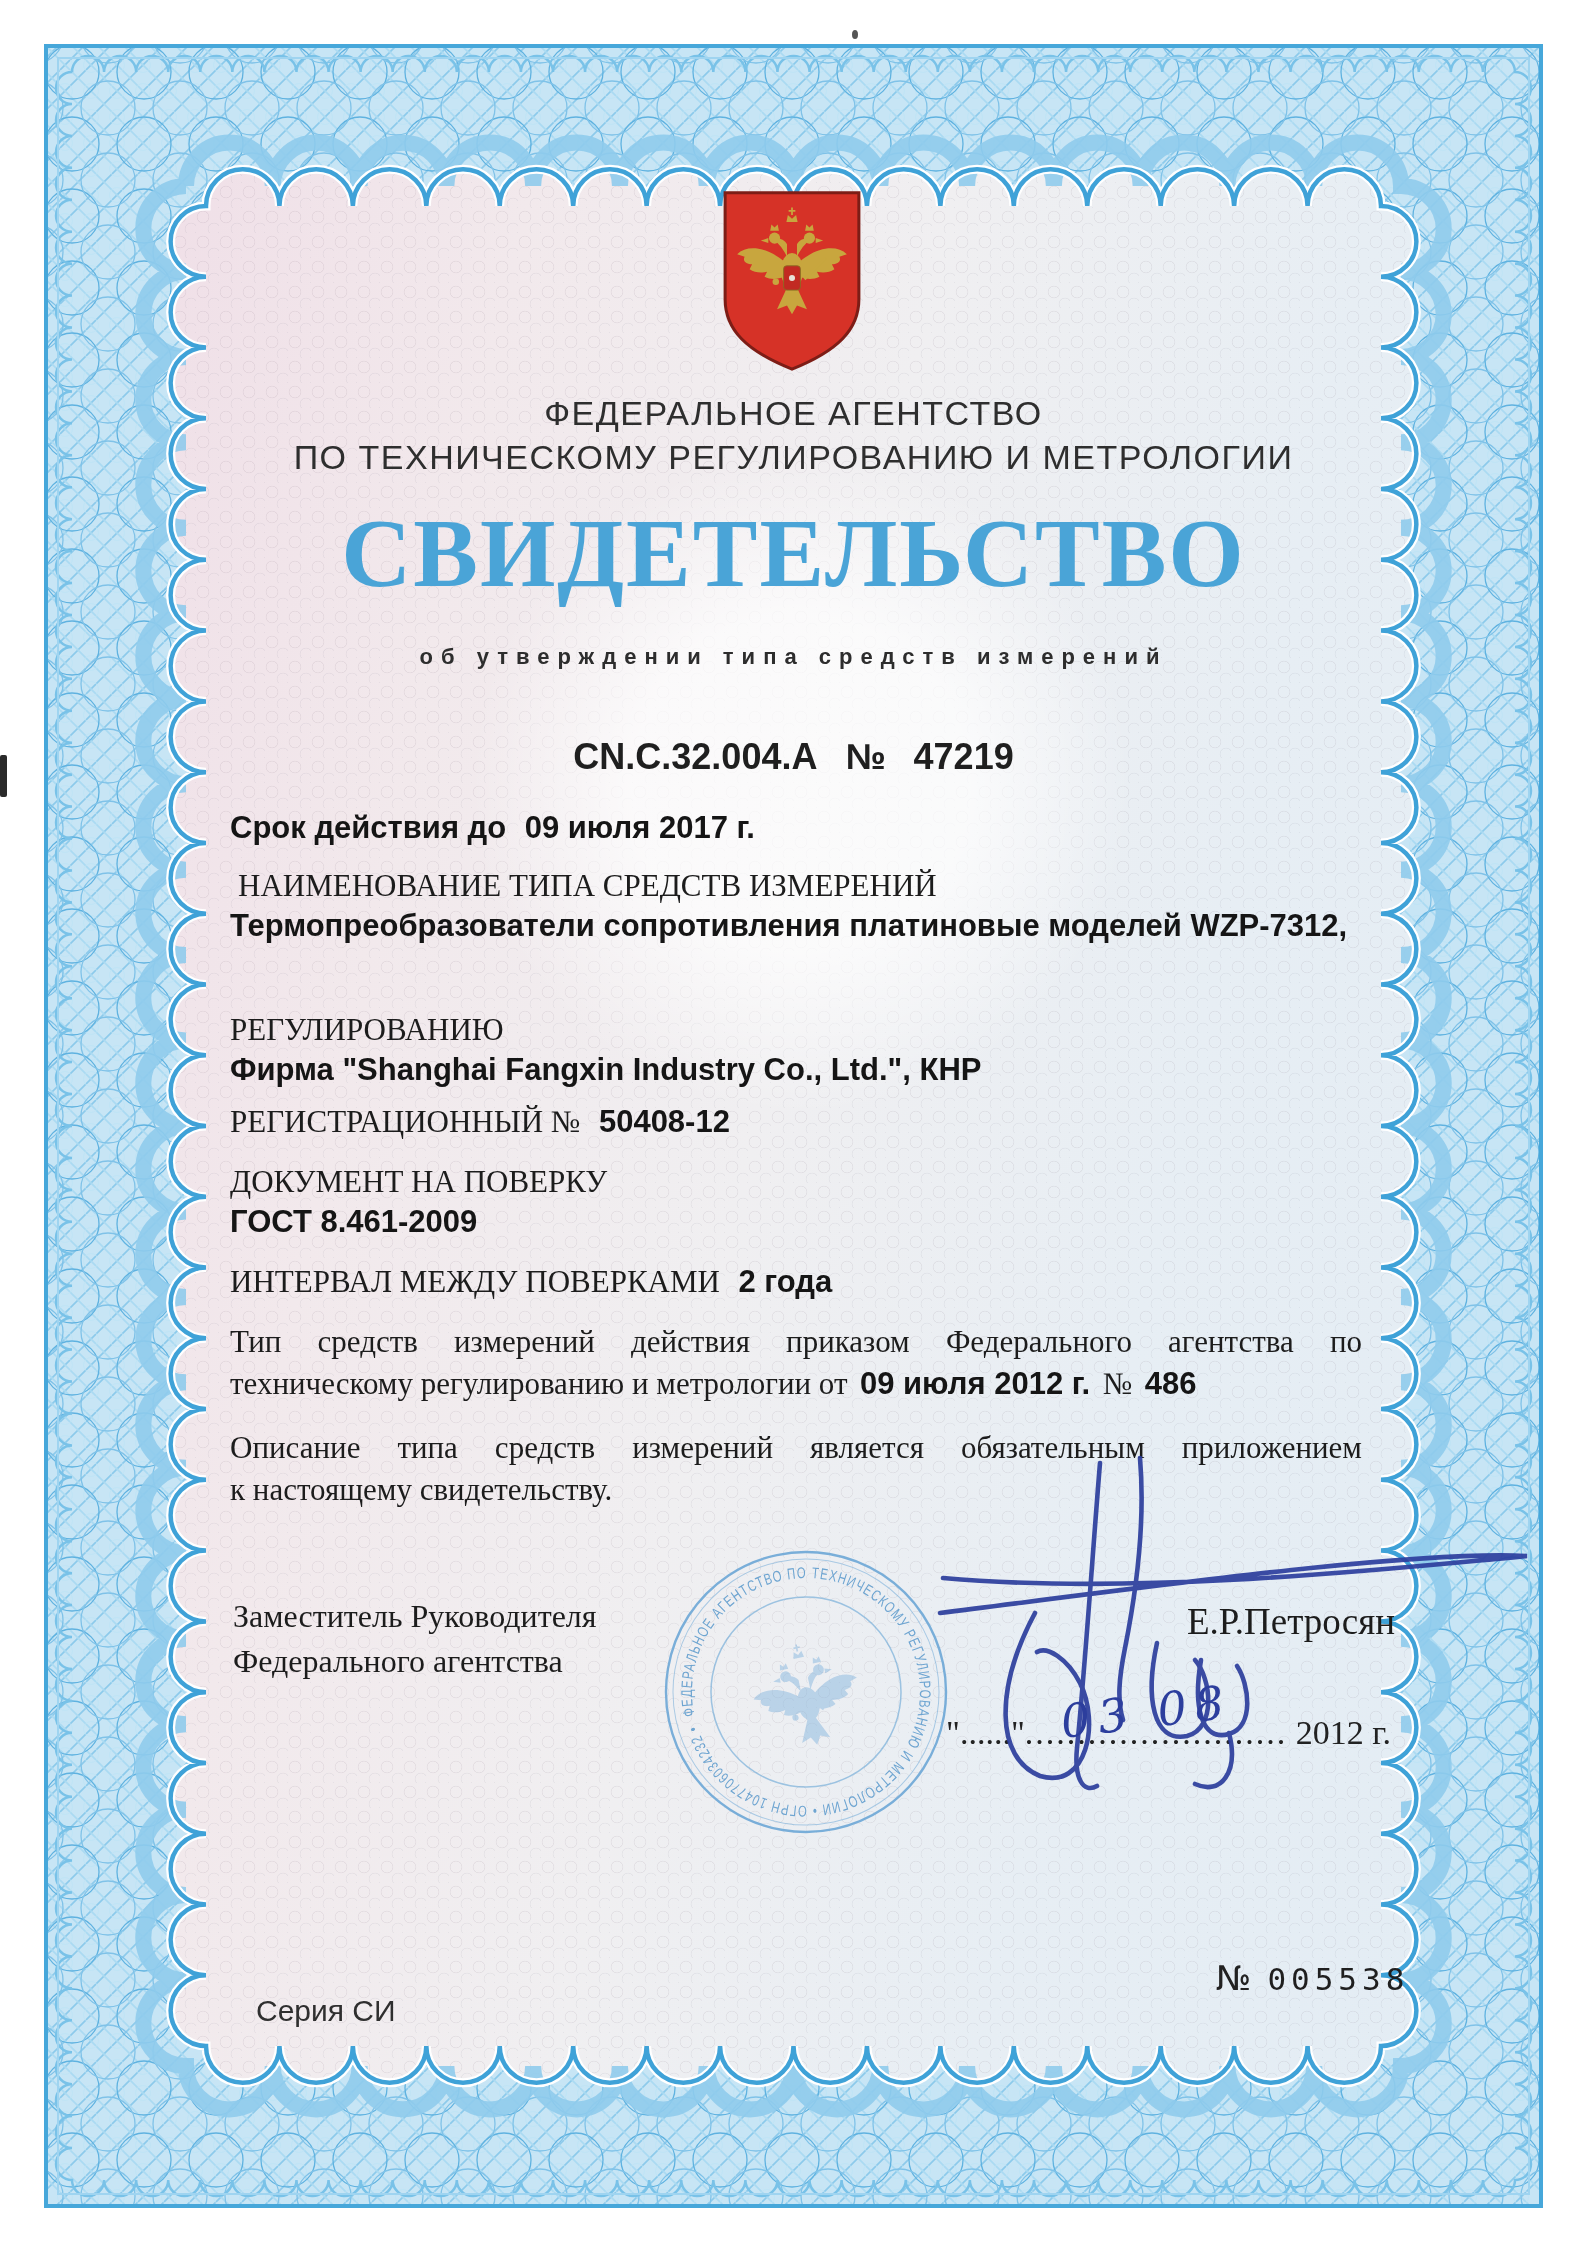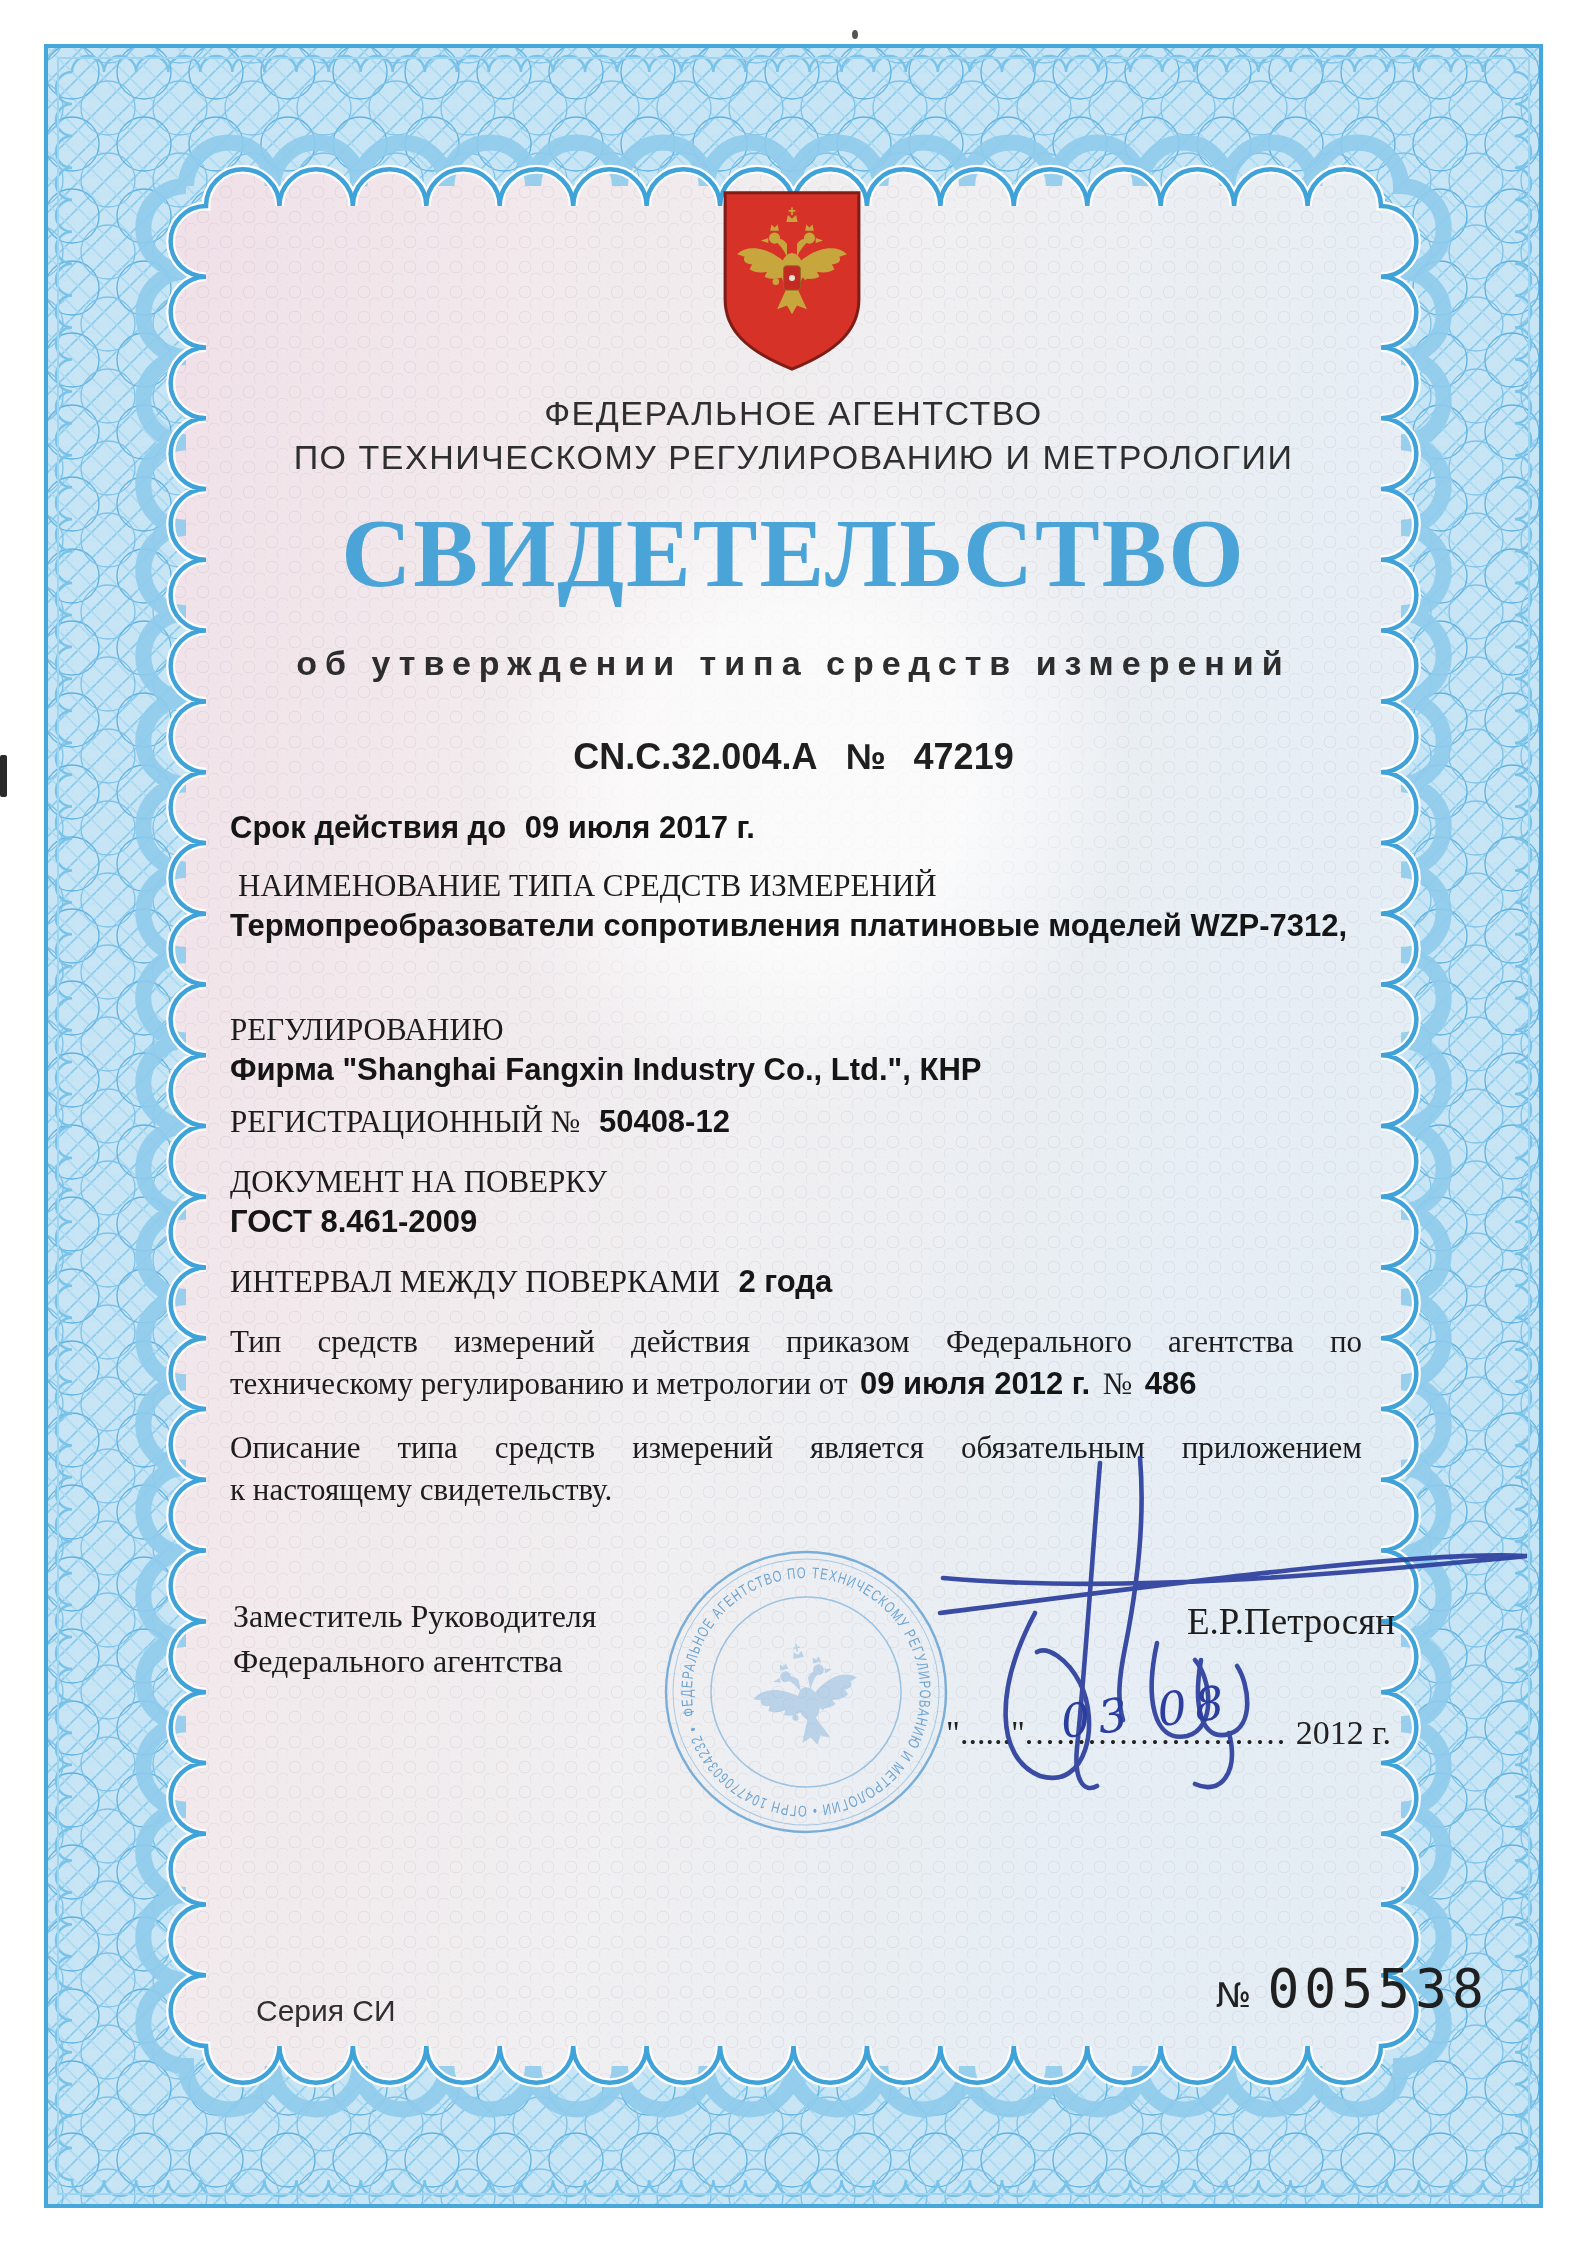--- a/index.html
+++ b/index.html
@@ -16,32 +16,32 @@
     background-size:100% 100%,23px 25px,23px 25px,100% 100%;}
   svg.frame{position:absolute;left:0;top:0;z-index:1;pointer-events:none;}
   .content{position:absolute;inset:0;z-index:2;}
   .txt{position:absolute;color:#1d1d1d;white-space:nowrap;}
   .ctr{left:0;right:0;text-align:center;}
   .serif{font-family:"Liberation Serif","DejaVu Serif",serif;}
   .sans{font-family:"Liberation Sans","DejaVu Sans",sans-serif;}
   .agency{font-size:34px;letter-spacing:1.5px;color:#2e2e2e;}
   .title{font-family:"Liberation Serif","DejaVu Serif",serif;font-weight:bold;font-size:97px;
          letter-spacing:2px;color:#4aa4d7;}
-  .subtitle{font-size:34px;letter-spacing:8px;font-weight:600;color:#2d2d2d;}
+  .subtitle{font-size:22px;letter-spacing:8px;font-weight:600;color:#2d2d2d;}
   .cnline{font-size:36px;font-weight:bold;color:#1f1f1f;}
   .cnline .gap{display:inline-block;width:28px;}
   .lbl-serif{font-family:"Liberation Serif","DejaVu Serif",serif;font-size:31px;color:#1c1c1c;}
   .val-b{font-family:"Liberation Sans","DejaVu Sans",sans-serif;font-weight:bold;font-size:31px;color:#151515;}
   .para{font-family:"Liberation Serif","DejaVu Serif",serif;font-size:31px;color:#1c1c1c;}
   .just{width:1132px;white-space:normal;text-align:justify;text-align-last:justify;}
   .ml14{margin-left:14px;} .ml8{margin-left:8px;}
   .dateline{font-size:34px;color:#222;}
   .dateline .dots{letter-spacing:2px;}
   .formno-sign{font-family:"DejaVu Sans",sans-serif;font-size:34px;color:#222;}
-  .formno-num{font-family:"DejaVu Sans Mono",monospace;font-size:53px;letter-spacing:5px;color:#1f1f1f;margin-left:16px;}
+  .formno-num{font-family:"DejaVu Sans Mono",monospace;font-size:31px;letter-spacing:5px;color:#1f1f1f;margin-left:16px;}
   .artifact{position:absolute;background:#2a2a2a;z-index:3;}
 </style>
 </head>
 <body>
 
 <div class="page">
 
   <div class="paper"></div>
 
   <svg class="frame" width="1587" height="2252" viewBox="0 0 1587 2252">

